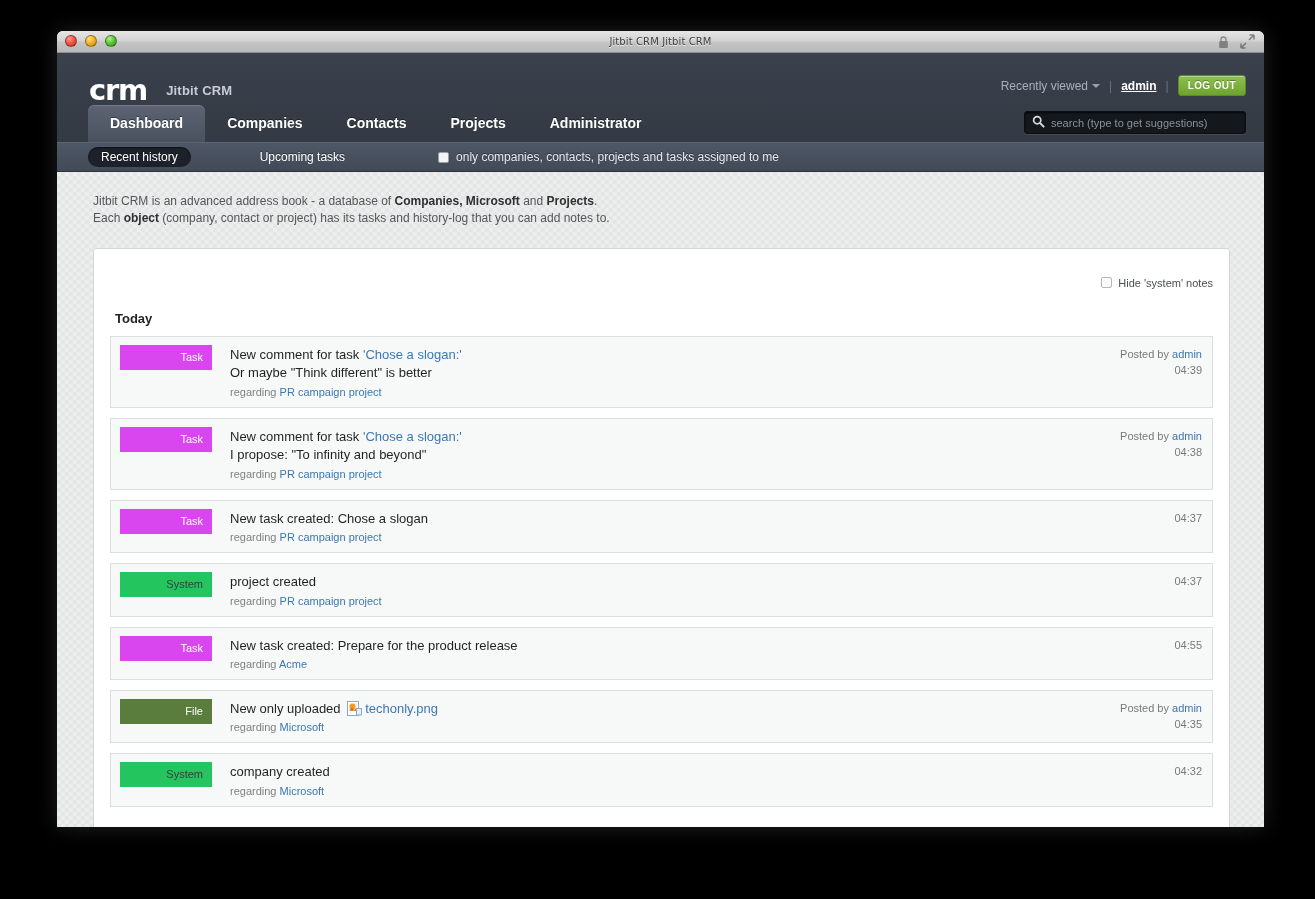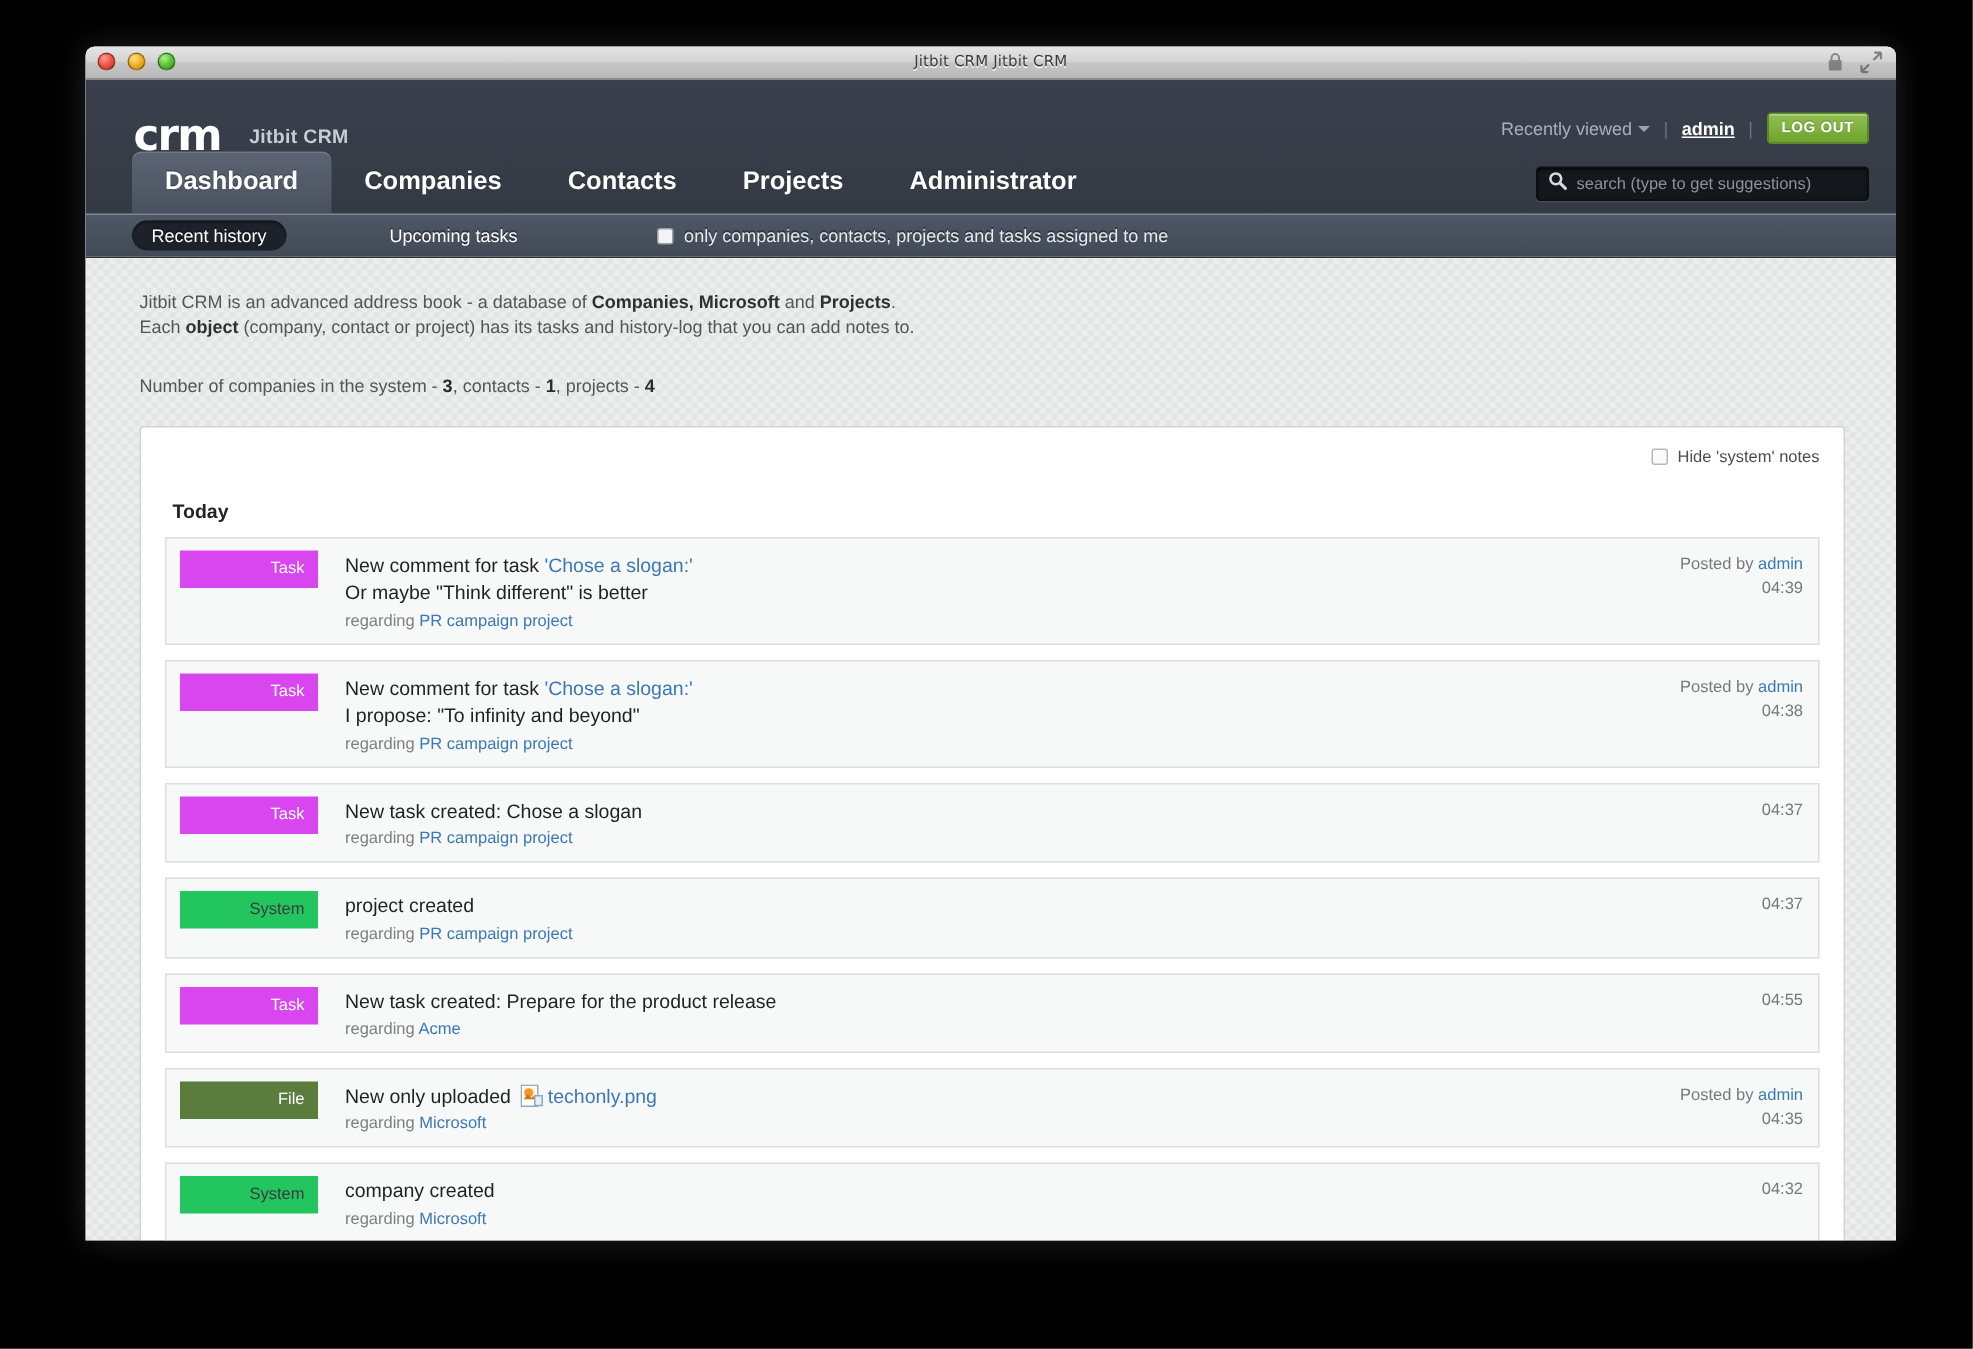--- a/index.html
+++ b/index.html
@@ -111,21 +111,21 @@
     box-shadow: inset 0 1px 0 rgba(255,255,255,0.35);
     cursor: pointer;
   }
 
   
   #tabs {
     position: absolute; left: 31px; bottom: 0;
     display: flex; align-items: flex-end;
   }
   .tab {
-    font-size: 17px; font-weight: bold; color: #ffffff;
+    font-size: 14px; font-weight: bold; color: #ffffff;
     padding: 10px 22px 11px 22px;
     cursor: pointer; white-space: nowrap;
     text-shadow: 0 -1px 0 rgba(0,0,0,0.45);
   }
   .tab.active {
     background: linear-gradient(to bottom, #5c6474 0%, #4a515e 100%);
     border-radius: 6px 6px 0 0;
     box-shadow: inset 0 1px 0 rgba(255,255,255,0.14);
   }
 
@@ -202,21 +202,21 @@
     font-size: 12px; color: #54565a;
   }
   #counts b { color: #2a2c2f; }
 
   
   #panel {
     margin: 20px 34px 0 36px;
     background: #ffffff;
     border: 1px solid #d2d4d6;
     border-radius: 3px;
-    padding: 14px 16px 16px 16px;
+    padding: 28px 16px 16px 16px;
     min-height: 540px;
   }
   #hidewrap {
     display: flex; align-items: center; justify-content: flex-end;
     gap: 6px; font-size: 11px; color: #4b4d50;
     margin-bottom: 22px;
     cursor: pointer;
   }
   .cbox-light {
     width: 11px; height: 11px; background: #fbfbfb;
@@ -355,21 +355,20 @@
       </div>
     </div>
 
     <div id="body">
 
       <div id="intro">
         <div><span>Jitbit CRM is an advanced address book - a database of </span><b>Companies, Microsoft</b><span> and </span><b>Projects</b><span>.</span></div>
         <div><span>Each </span><b>object</b><span> (company, contact or project) has its tasks and history-log that you can add notes to.</span></div>
       </div>
 
-      <div id="counts"><span>Number of companies in the system - </span><b>3</b><span>, contacts - </span><b>1</b><span>, projects - </span><b>4</b></div>
 
       <div id="panel">
 
         <div id="hidewrap">
           <span class="cbox-light"></span>
           <span>Hide 'system' notes</span>
         </div>
 
         <div id="daylabel">Today</div>
 

